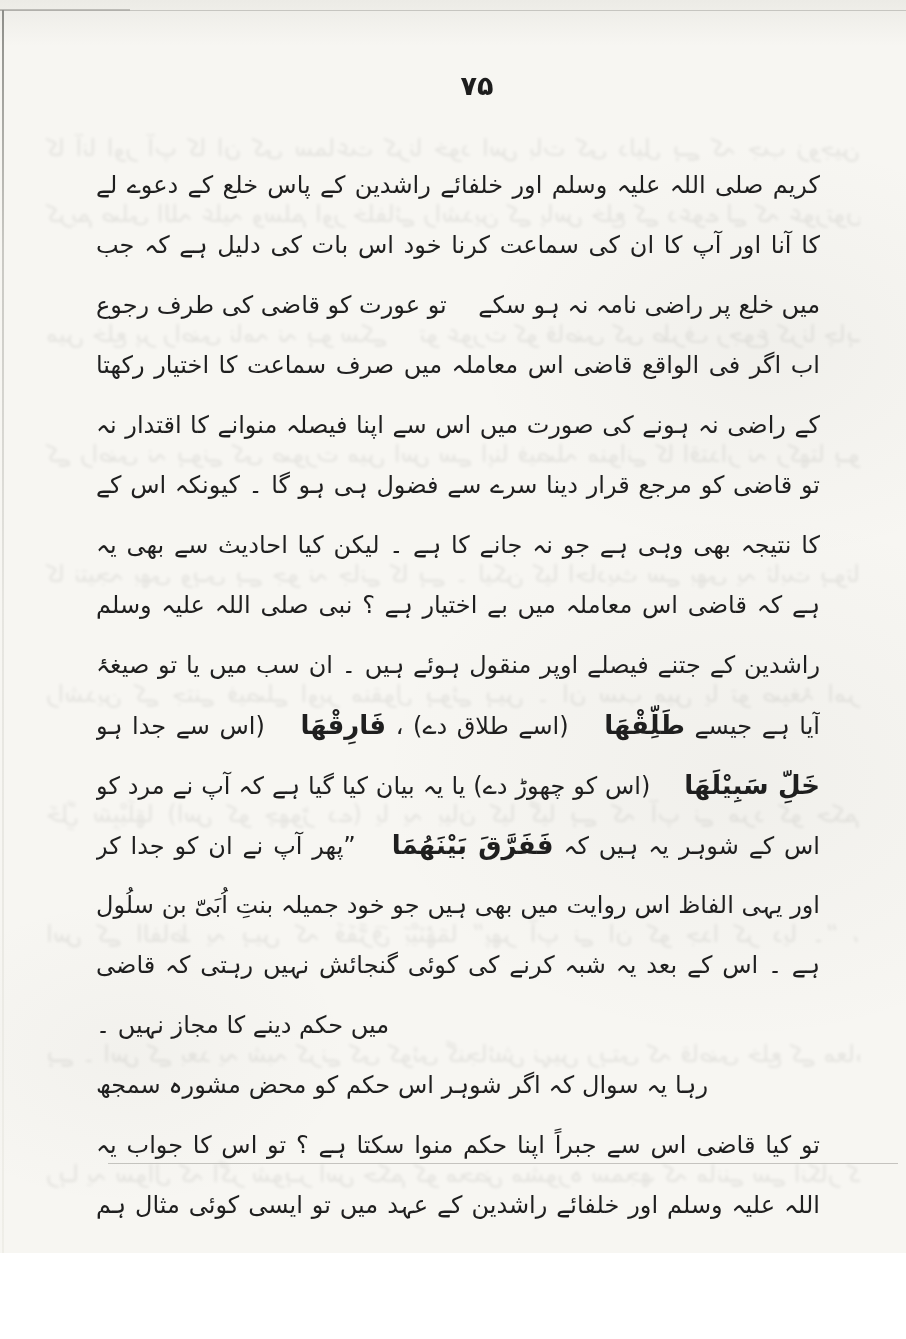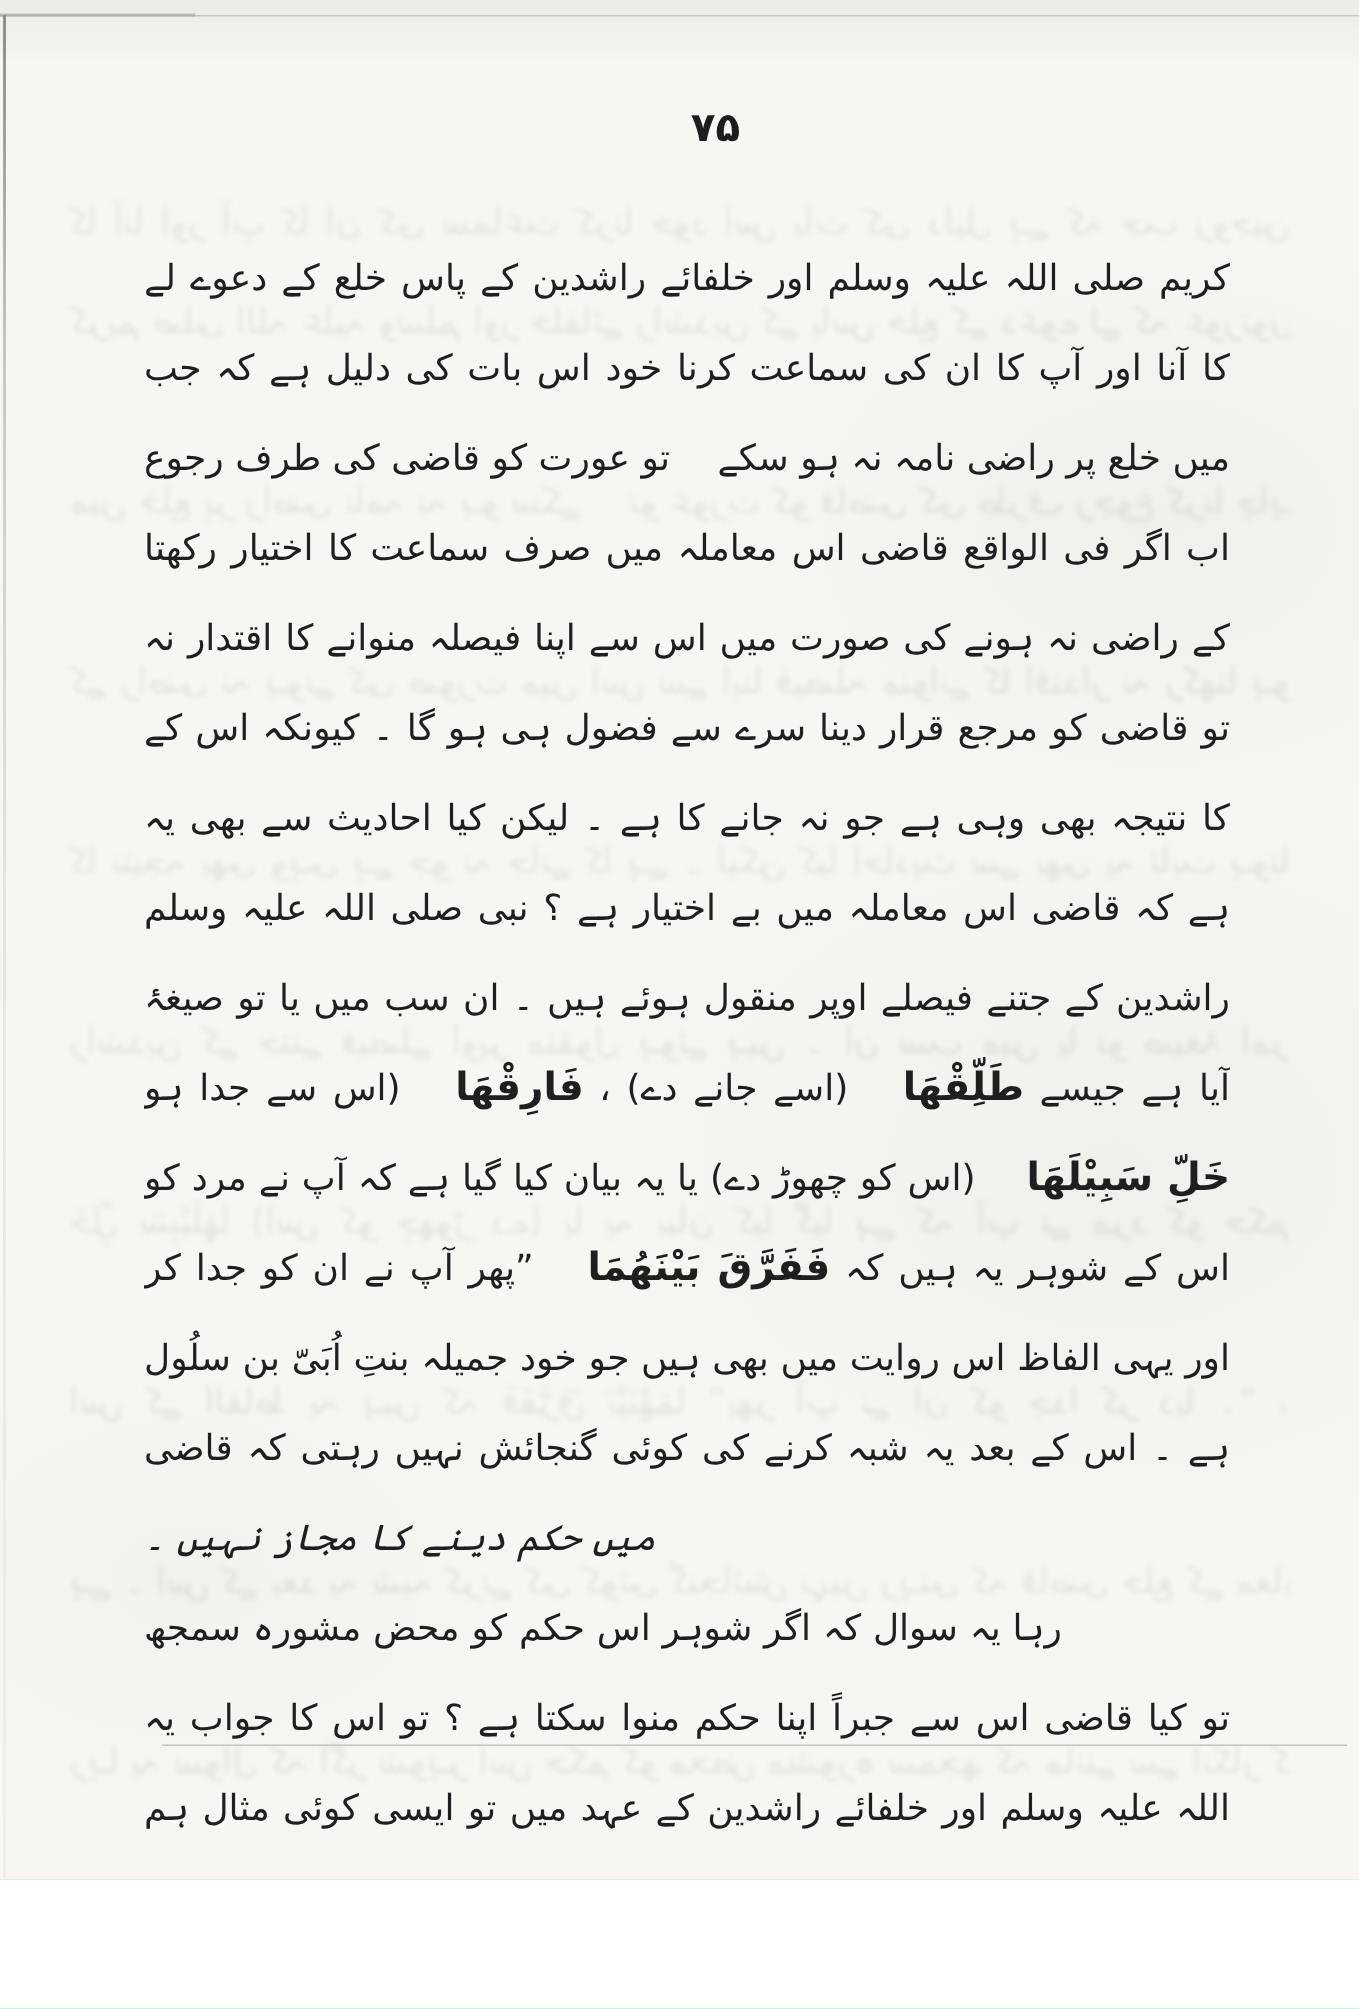--- a/index.html
+++ b/index.html
@@ -2,21 +2,21 @@
 <html lang="ur"><head>
 <meta charset="utf-8">
 <style>
   html, body { margin: 0; padding: 0; }
   body { width: 906px; height: 1339px; overflow: hidden; }
 
   .page {
     position: relative;
     width: 906px;
     height: 1253px;
-    background: #86efac;
+    background: #c4b5fd;
     overflow: hidden;
     font-family: "DejaVu Sans", sans-serif;
   }
 
   
   .texture {
     position: absolute; inset: 0; pointer-events: none;
     background:
       radial-gradient(420px 300px at 85% 28%, rgba(120,120,112,.05), transparent 70%),
       radial-gradient(520px 380px at 82% 62%, rgba(120,120,112,.05), transparent 70%),
@@ -59,21 +59,21 @@
     position: absolute; top: 156px; right: 86px; width: 724px;
     color: #1f1f1f;
   }
   .line {
     height: 60px; line-height: 58px; font-size: 24px;
     direction: rtl; unicode-bidi: embed;
     text-align: justify; text-align-last: justify;
     overflow: hidden;
   }
   .line .arabic-bold { font-weight: bold; font-size: 26px; margin-left: 26px; }
-  .line.flush-left { text-align-last: left; font-style: italic; }
+  .line.flush-left { text-align-last: left; }
   .line.indent-first { padding-right: 112px; }
 
   .fold-line {
     position: absolute; top: 1163px; left: 108px; width: 790px; height: 1px;
     background: #b8b7b1; opacity: .8;
   }
 </style>
 </head>
 <body>
 
@@ -103,21 +103,21 @@
   <div class="text-block">
       <div class="line"><span class="seg">کریم صلی اللہ علیہ وسلم اور خلفائے راشدین کے پاس خلع کے دعوے لے کہ عورتوں</span></div>
       <div class="line"><span class="seg">کا آنا اور آپ کا ان کی سماعت کرنا خود اس بات کی دلیل ہے کہ جب زوجین</span></div>
       <div class="line"><span class="seg">میں خلع پر راضی نامہ نہ ہو سکے  تو عورت کو قاضی کی طرف رجوع کرنا چاہیئے ۔</span></div>
       <div class="line"><span class="seg">اب اگر فی الواقع قاضی اس معاملہ میں صرف سماعت کا اختیار رکھتا ہو ، مگر مرد</span></div>
       <div class="line"><span class="seg">کے راضی نہ ہونے کی صورت میں اس سے اپنا فیصلہ منوانے کا اقتدار نہ رکھتا ہو</span></div>
       <div class="line"><span class="seg">تو قاضی کو مرجع قرار دینا سرے سے فضول ہی ہو گا ۔ کیونکہ اس کے پاس جانے</span></div>
       <div class="line"><span class="seg">کا نتیجہ بھی وہی ہے جو نہ جانے کا ہے ۔ لیکن کیا احادیث سے بھی یہ ثابت ہوتا</span></div>
       <div class="line"><span class="seg">ہے کہ قاضی اس معاملہ میں بے اختیار ہے ؟ نبی صلی اللہ علیہ وسلم اور خلفائے</span></div>
       <div class="line"><span class="seg">راشدین کے جتنے فیصلے اوپر منقول ہوئے ہیں ۔ ان سب میں یا تو صیغۂ امر</span></div>
-      <div class="line"><span class="seg">آیا ہے جیسے </span><span class="arabic-bold">طَلِّقْهَا</span><span class="seg"> (اسے جانے دے) ، </span><span class="arabic-bold">فَارِقْهَا</span><span class="seg"> (اس سے جدا ہو جا) اور</span></div>
+      <div class="line"><span class="seg">آیا ہے جیسے </span><span class="arabic-bold">طَلِّقْهَا</span><span class="seg"> (اسے طلاق دے) ، </span><span class="arabic-bold">فَارِقْهَا</span><span class="seg"> (اس سے جدا ہو جا) اور</span></div>
       <div class="line"><span class="arabic-bold">خَلِّ سَبِيْلَهَا</span><span class="seg"> (اس کو چھوڑ دے) یا یہ بیان کیا گیا ہے کہ آپ نے مرد کو حکم</span></div>
       <div class="line"><span class="seg">اس کے شوہر یہ ہیں کہ </span><span class="arabic-bold">فَفَرَّقَ بَيْنَهُمَا</span><span class="seg"> ”پھر آپ نے ان کو جدا کر دیا ۔“ ،</span></div>
       <div class="line"><span class="seg">اور یہی الفاظ اس روایت میں بھی ہیں جو خود جمیلہ بنتِ اُبَیّ بن سلُول سے منقول ،</span></div>
       <div class="line"><span class="seg">ہے ۔ اس کے بعد یہ شبہ کرنے کی کوئی گنجائش نہیں رہتی کہ قاضی خلع کے معاملہ</span></div>
       <div class="line flush-left"><span class="seg">میں حکم دینے کا مجاز نہیں ۔</span></div>
       <div class="line indent-first"><span class="seg">رہا یہ سوال کہ اگر شوہر اس حکم کو محض مشورہ سمجھ کہ ماننے سے انکار کر دے</span></div>
       <div class="line"><span class="seg">تو کیا قاضی اس سے جبراً اپنا حکم منوا سکتا ہے ؟ تو اس کا جواب یہ ہے کہ نبی صلی</span></div>
       <div class="line"><span class="seg">اللہ علیہ وسلم اور خلفائے راشدین کے عہد میں تو ایسی کوئی مثال ہم کو نہیں ملتی</span></div>
     </div>
 

